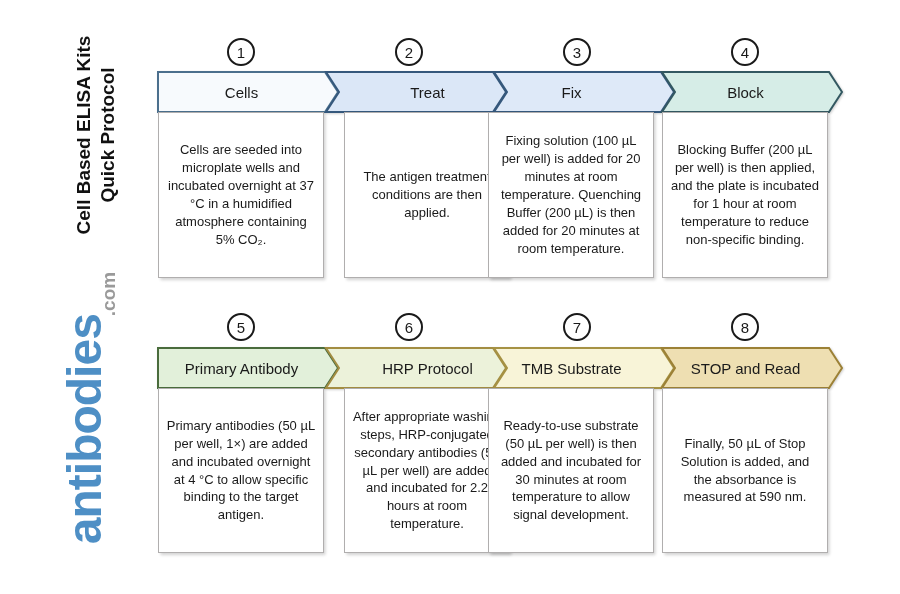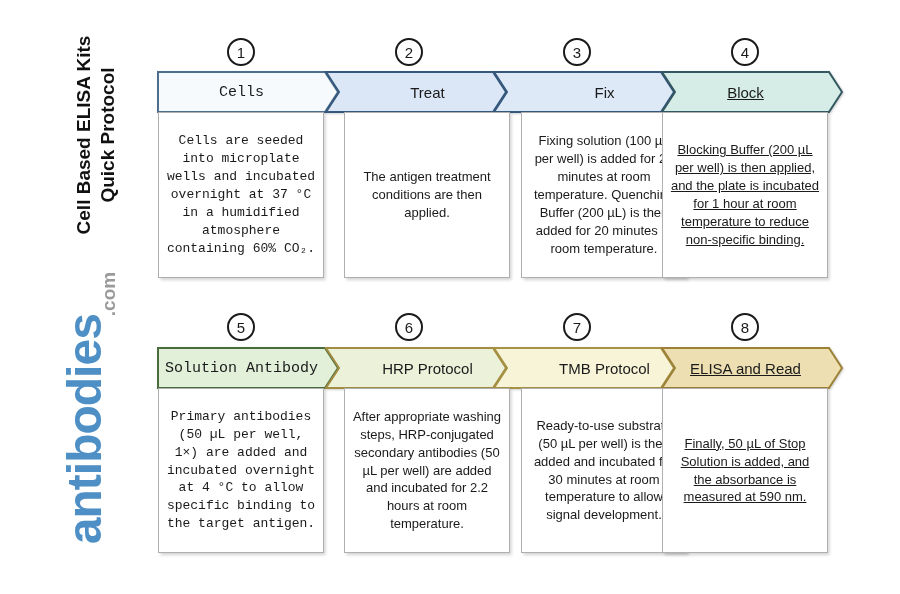--- a/index.html
+++ b/index.html
@@ -45,21 +45,21 @@
     display:flex;align-items:center;justify-content:center;
     padding:6px 7px;
   }
   .desc-text{
     font-size:13px;line-height:1.38;text-align:center;color:#1a1a1a;
   }
   .r1-circle{top:38px;} .r2-circle{top:313px;}
   .r1-strip{top:70px;}  .r2-strip{top:346px;}
   .r1-label{top:72px;}  .r2-label{top:348px;}
   .r1-box{top:112px;height:166px;} .r2-box{top:388px;height:165px;}
-  .c0{left:158px;font-family:Liberation Mono, monospace;} .c1{left:344px;} .c2{left:521px;} .c3{left:662px;text-decoration:underline;}
+  .c0{left:158px;} .c1{left:344px;} .c2{left:488px;} .c3{left:662px;}
   .cc0{left:227px;} .cc1{left:395px;} .cc2{left:563px;} .cc3{left:731px;}
 </style>
 </head>
 <body>
 
 <div>
 
   <div class="vtitle">
     <div>Cell Based ELISA Kits</div>
     <div>Quick Protocol</div>
@@ -90,21 +90,21 @@
       <polygon points="506,2 673,2 686,22 673,42 506,42 519,22" stroke-width="2" fill="#d6ede7" stroke="#335861"></polygon>
     </svg>
   </div>
 
   <div class="arrow-label r1-label c0">Cells</div>
   <div class="arrow-label r1-label c1">Treat</div>
   <div class="arrow-label r1-label c2">Fix</div>
   <div class="arrow-label r1-label c3">Block</div>
 
   <div class="desc-box r1-box c0">
-    <div class="desc-text">Cells are seeded into microplate wells and incubated overnight at 37 °C in a humidified atmosphere containing 60% CO₂.</div>
+    <div class="desc-text">Cells are seeded into microplate wells and incubated overnight at 37 °C in a humidified atmosphere containing 5% CO₂.</div>
   </div>
   <div class="desc-box r1-box c1">
     <div class="desc-text">The antigen treatment conditions are then applied.</div>
   </div>
   <div class="desc-box r1-box c2">
     <div class="desc-text">Fixing solution (100 µL per well) is added for 20 minutes at room temperature. Quenching Buffer (200 µL) is then added for 20 minutes at room temperature.</div>
   </div>
   <div class="desc-box r1-box c3">
     <div class="desc-text">Blocking Buffer (200 µL per well) is then applied, and the plate is incubated for 1 hour at room temperature to reduce non-specific binding.</div>
   </div>
@@ -124,24 +124,24 @@
 
   <div class="arrow-strip r2-strip">
     <svg width="692" height="44" viewBox="0 0 692 44">
       <polygon points="2,2 169,2 182,22 169,42 2,42 2,22" stroke-width="2" fill="#e2f0da" stroke="#4a6c3c"></polygon>
       <polygon points="170,2 337,2 350,22 337,42 170,42 183,22" stroke-width="2" fill="#ecf2da" stroke="#a38d42"></polygon>
       <polygon points="338,2 505,2 518,22 505,42 338,42 351,22" stroke-width="2" fill="#f8f4d8" stroke="#a69244"></polygon>
       <polygon points="506,2 673,2 686,22 673,42 506,42 519,22" stroke-width="2" fill="#eedfb2" stroke="#9c8136"></polygon>
     </svg>
   </div>
 
-  <div class="arrow-label r2-label c0">Solution Antibody</div>
+  <div class="arrow-label r2-label c0">Primary Antibody</div>
   <div class="arrow-label r2-label c1">HRP Protocol</div>
-  <div class="arrow-label r2-label c2">TMB Protocol</div>
-  <div class="arrow-label r2-label c3">ELISA and Read</div>
+  <div class="arrow-label r2-label c2">TMB Substrate</div>
+  <div class="arrow-label r2-label c3">STOP and Read</div>
 
   <div class="desc-box r2-box c0">
     <div class="desc-text">Primary antibodies (50 µL per well, 1×) are added and incubated overnight at 4 °C to allow specific binding to the target antigen.</div>
   </div>
   <div class="desc-box r2-box c1">
     <div class="desc-text">After appropriate washing steps, HRP-conjugated secondary antibodies (50 µL per well) are added and incubated for 2.2 hours at room temperature.</div>
   </div>
   <div class="desc-box r2-box c2">
     <div class="desc-text">Ready-to-use substrate (50 µL per well) is then added and incubated for 30 minutes at room temperature to allow signal development.</div>
   </div>

